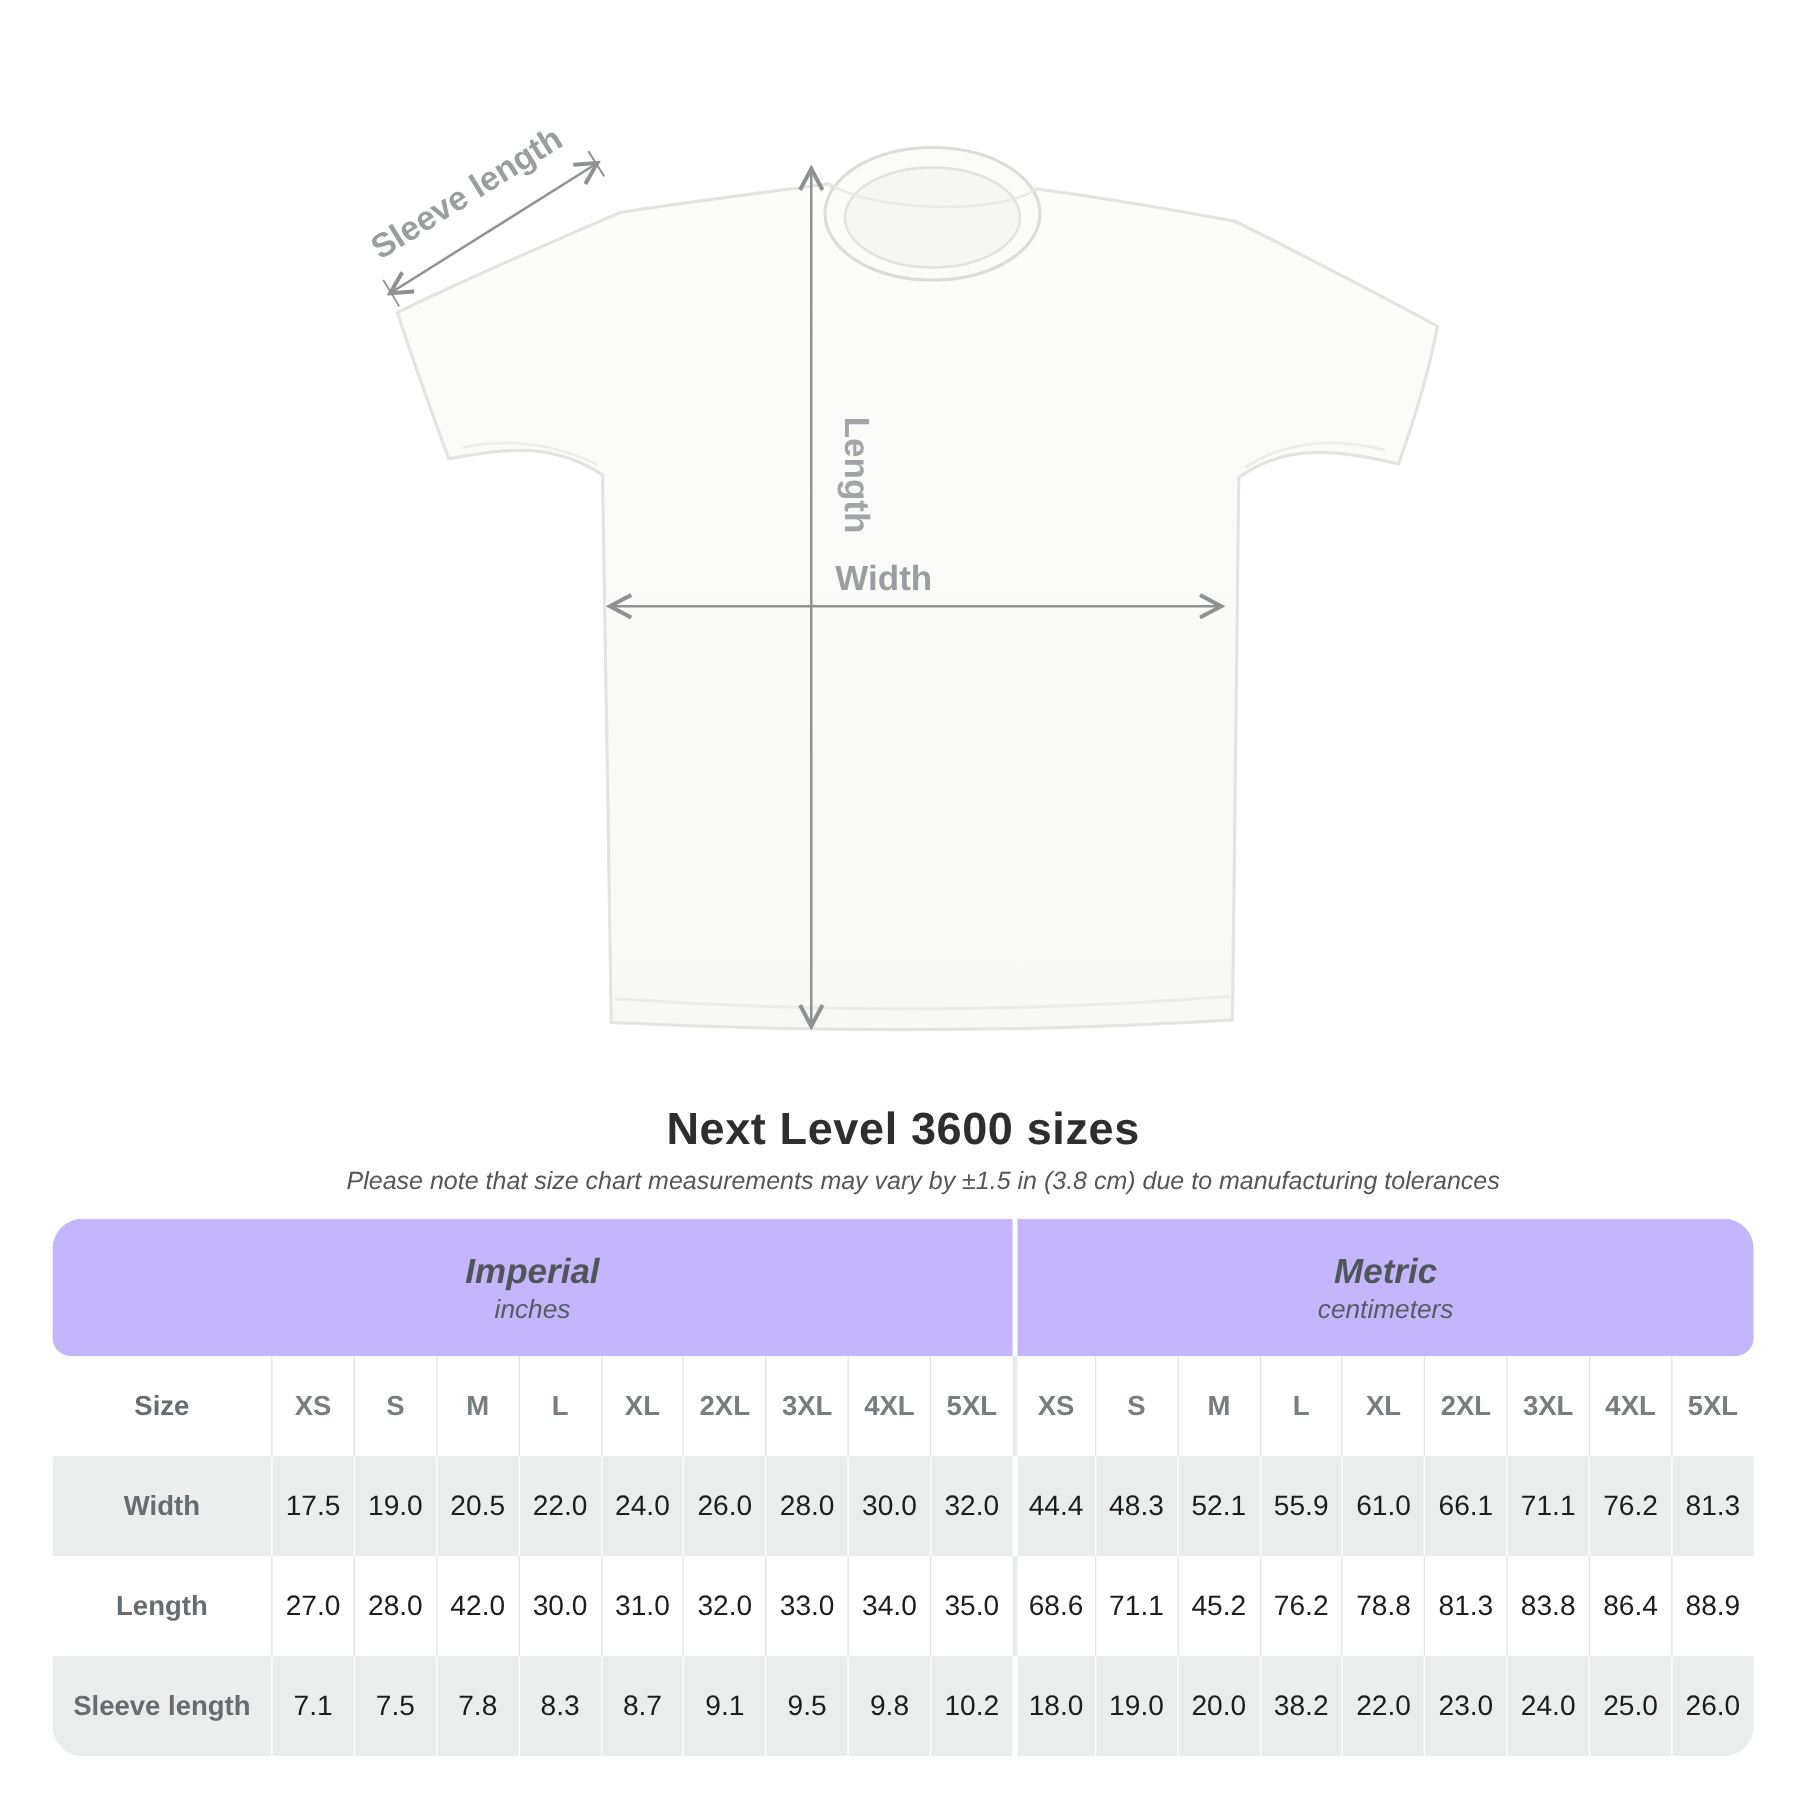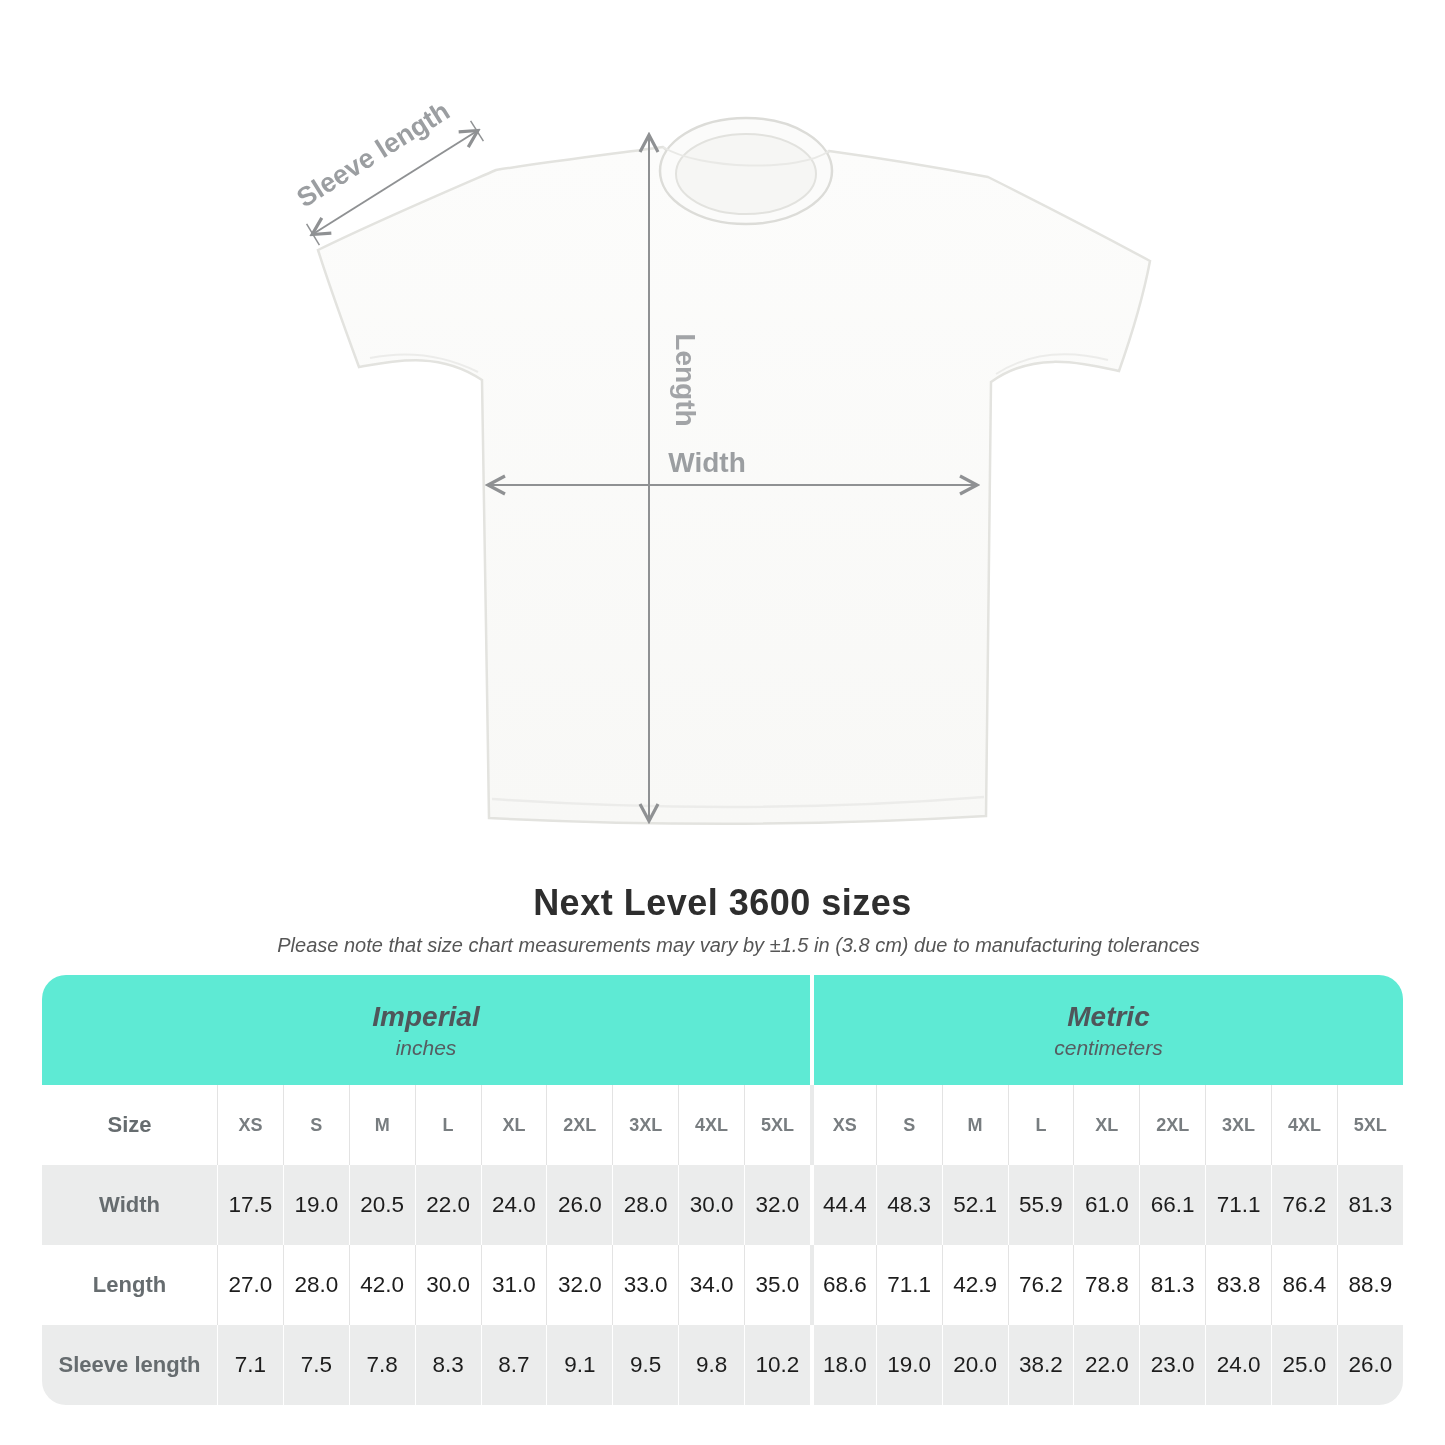--- a/index.html
+++ b/index.html
@@ -6,38 +6,38 @@
   .page{position:relative;width:1445px;height:1445px;background:#ffffff;overflow:hidden;
         font-family:"Liberation Sans","DejaVu Sans",sans-serif;}
   .shirt-area{position:absolute;left:0;top:0;width:1445px;height:870px;}
   .title{position:absolute;left:0;top:882px;width:100%;text-align:center;
          font-size:36px;font-weight:bold;color:#2e2e2e;letter-spacing:.5px;}
   .subtitle{position:absolute;left:16px;top:934px;width:100%;text-align:center;
             font-size:20px;font-style:italic;color:#565656;}
   .sizetable{position:absolute;left:42px;top:975px;width:1361px;border-radius:24px;
              overflow:hidden;background:#ffffff;}
   .tr{display:flex;width:100%;}
-  .group-row{height:110px;background:#5eead4;}
+  .group-row{height:110px;background:#c4b5fd;border-radius:15px;}
   .gcell{display:flex;flex-direction:column;align-items:center;justify-content:center;
          height:100%;box-sizing:border-box;}
   .gcell.imp{width:56.43%;}
   .gcell.met{width:43.57%;border-left:4px solid #ffffff;}
   .gtitle{font-size:28px;font-weight:bold;font-style:italic;color:#4f565a;line-height:1.25;}
   .gsub{font-size:21px;font-style:italic;color:#565d61;line-height:1.3;}
   .row{height:80px;align-items:center;}
   .row.white{background:#ffffff;}
   .row.gray{background:#ebecec;}
   .td{display:flex;align-items:center;justify-content:center;height:80px;box-sizing:border-box;}
   .lbl{width:12.86%;font-size:22px;font-weight:bold;color:#666c6f;}
   .c{width:4.8411%;font-size:22.5px;color:#1d1d1d;}
   .white .c{border-left:1px solid #e3e3e3;}
   .gray  .c{border-left:1px solid #ffffff;}
   .white .c.g{border-left:4px solid #e9eaea;}
   .gray  .c.g{border-left:4px solid #ffffff;}
-  .size-row .c{font-weight:bold;color:#787d80;font-size:18px;}
+  .size-row .c{font-weight:bold;color:#787d80;font-size:22px;}
 </style>
 </head>
 <body>
 
 <div class="page">
 
   <div class="shirt-area">
     <svg width="1445" height="870" viewBox="0 0 1445 870" xmlns="http://www.w3.org/2000/svg">
       <defs>
         <linearGradient id="shirtfill" x1="0" y1="0" x2="0" y2="1">
@@ -158,21 +158,21 @@
       <div class="td c">28.0</div>
       <div class="td c">42.0</div>
       <div class="td c">30.0</div>
       <div class="td c">31.0</div>
       <div class="td c">32.0</div>
       <div class="td c">33.0</div>
       <div class="td c">34.0</div>
       <div class="td c">35.0</div>
       <div class="td c g">68.6</div>
       <div class="td c">71.1</div>
-      <div class="td c">42.9</div>
+      <div class="td c">45.2</div>
       <div class="td c">76.2</div>
       <div class="td c">78.8</div>
       <div class="td c">81.3</div>
       <div class="td c">83.8</div>
       <div class="td c">86.4</div>
       <div class="td c">88.9</div>
     </div>
 
     <div class="tr row gray">
       <div class="td lbl">Sleeve length</div>

